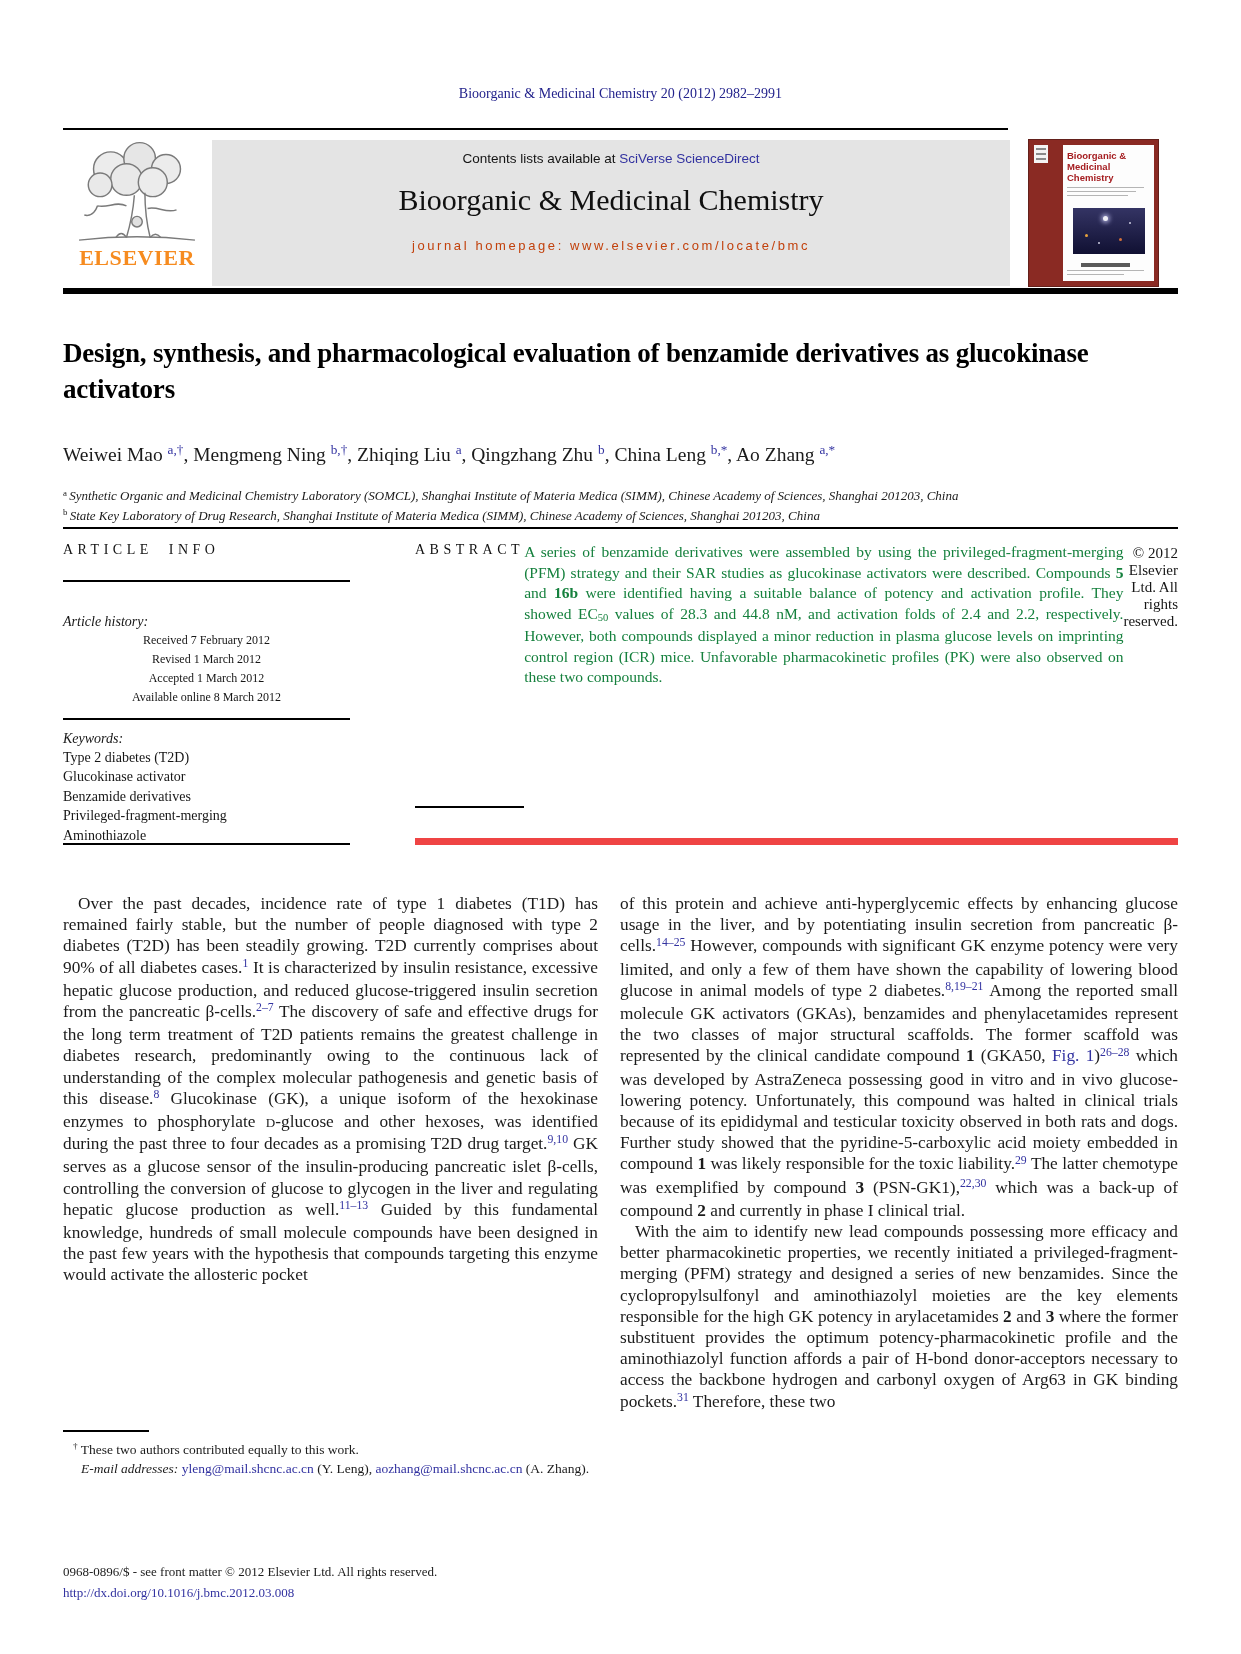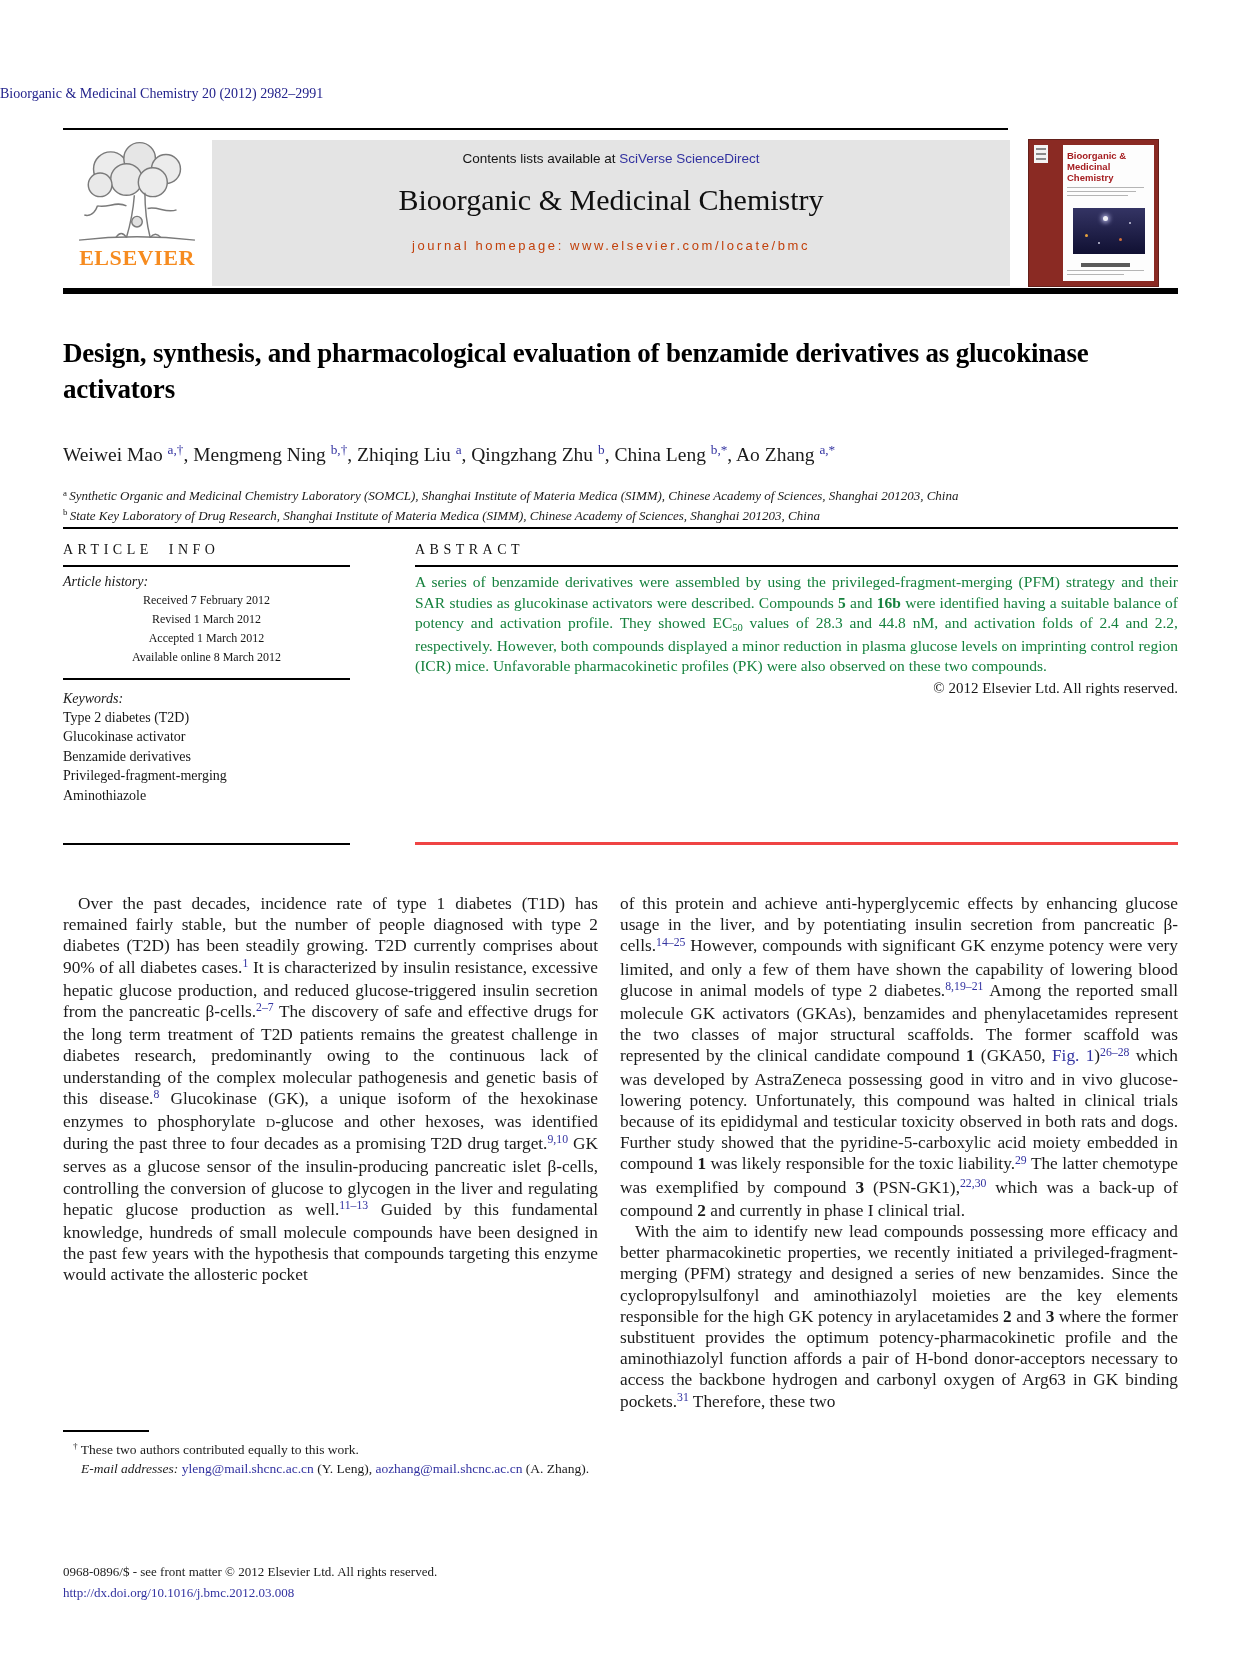--- a/index.html
+++ b/index.html
@@ -1,20 +1,20 @@
 <!DOCTYPE html>
 <html><head>
 <meta charset="utf-8">
 <style>
   html,body{margin:0;padding:0;background:#ffffff;}
   .page{position:relative;width:1241px;height:1654px;background:#fff;
         font-family:"Liberation Serif",serif;color:#161616;overflow:hidden;}
 
   
-  .citation{position:absolute;top:86px;left:0;width:100%;
+  .citation{position:absolute;top:86px;left:0;width:100%;text-align:center;
             font-size:14px;color:#23238c;}
   .rule-top{position:absolute;left:63px;top:128px;width:945px;height:2px;background:#000;}
 
   .elsevier{position:absolute;left:64px;top:140px;width:146px;height:146px;text-align:center;}
   .elsevier svg{display:block;margin:0 auto;}
   .elsevier-word{font-size:21px;font-weight:bold;color:#f68b1f;letter-spacing:.5px;
                  font-family:"Liberation Serif",serif;transform:scaleX(1.05);margin-top:-2px;}
 
   .gray-box{position:absolute;left:212px;top:140px;width:798px;height:146px;background:#e4e4e4;}
   .contents-line{margin-top:11px;text-align:center;font-family:"Liberation Sans",sans-serif;
@@ -58,23 +58,23 @@
   .b{font-weight:bold;}
   .i{font-style:italic;}
   .scd{font-size:76%;}
 
   .rule-mid{position:absolute;left:63px;top:527px;width:1115px;height:2px;background:#000;}
 
   
   .info-row{position:absolute;left:63px;top:542px;width:1115px;height:303px;display:flex;}
   .info-col{width:287px;border-bottom:2px solid #000;box-sizing:border-box;}
   .gap-col{width:65px;}
-  .abs-col{flex:1;border-bottom:3px solid #ef4444;box-sizing:border-box;display:flex;flex-direction:column;}
+  .abs-col{flex:1;border-bottom:7px solid #ef4444;box-sizing:border-box;display:flex;flex-direction:row;}
   .col-head{font-size:14px;letter-spacing:4.5px;word-spacing:8px;color:#111;
-            padding-bottom:7px;border-bottom:2px solid #000;margin-bottom:5px;}
+            padding-bottom:22px;border-bottom:2px solid #000;margin-bottom:30px;}
   .hist-label,.kw-label{font-style:italic;font-size:14px;line-height:19px;}
   .hist-line{font-size:12px;line-height:19px;text-align:center;}
   .kw-rule{height:1.5px;background:#000;margin:11px 0 9px;}
   .kw-line{font-size:14px;line-height:19.5px;}
   .abs-text{font-size:15.5px;text-align:justify;line-height:20.5px;color:#15803d;}
   .abs-copy{text-align:right;font-size:15px;margin-top:3px;}
 
   
   .body-row{position:absolute;left:63px;top:893px;width:1115px;display:flex;}
   .bcol-l{width:535px;}

